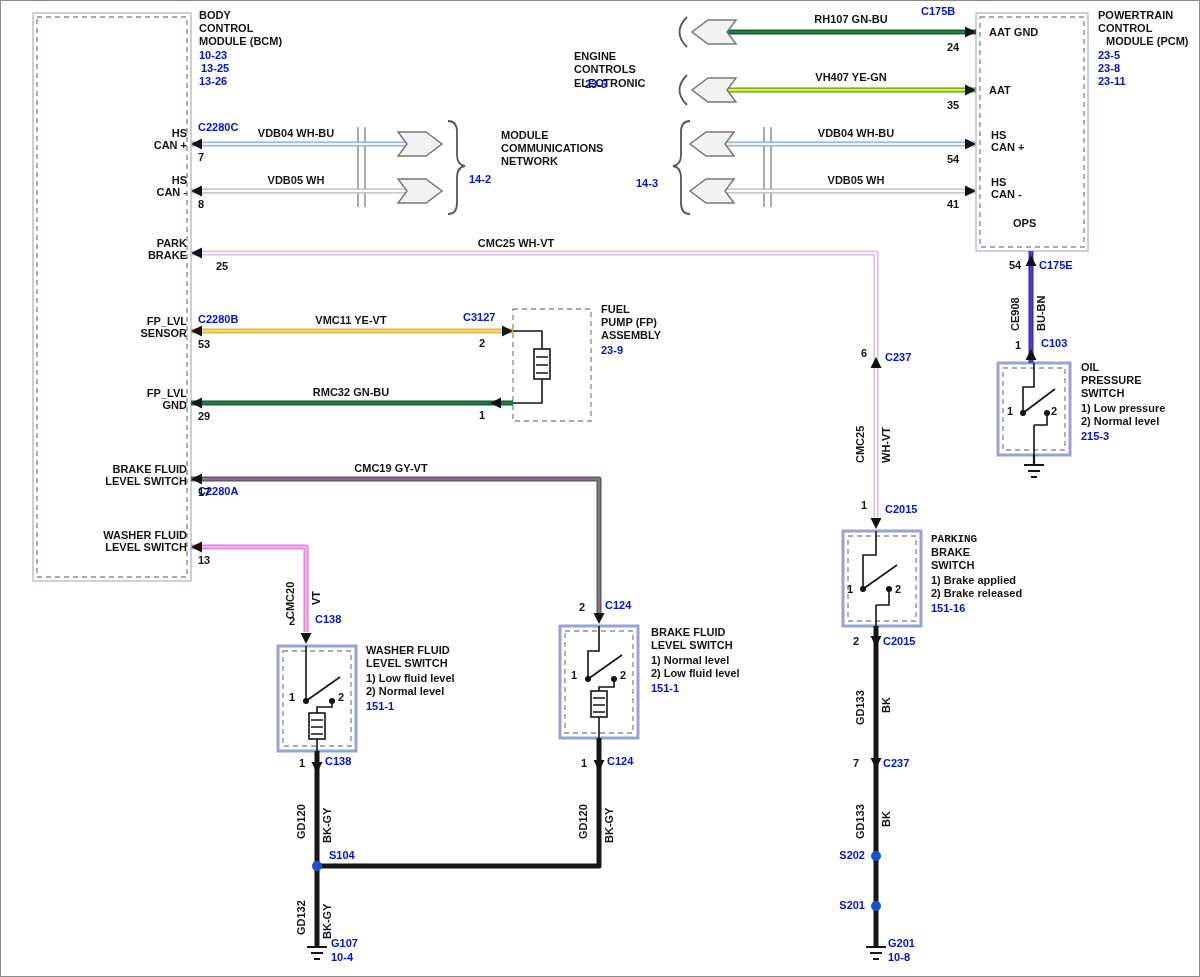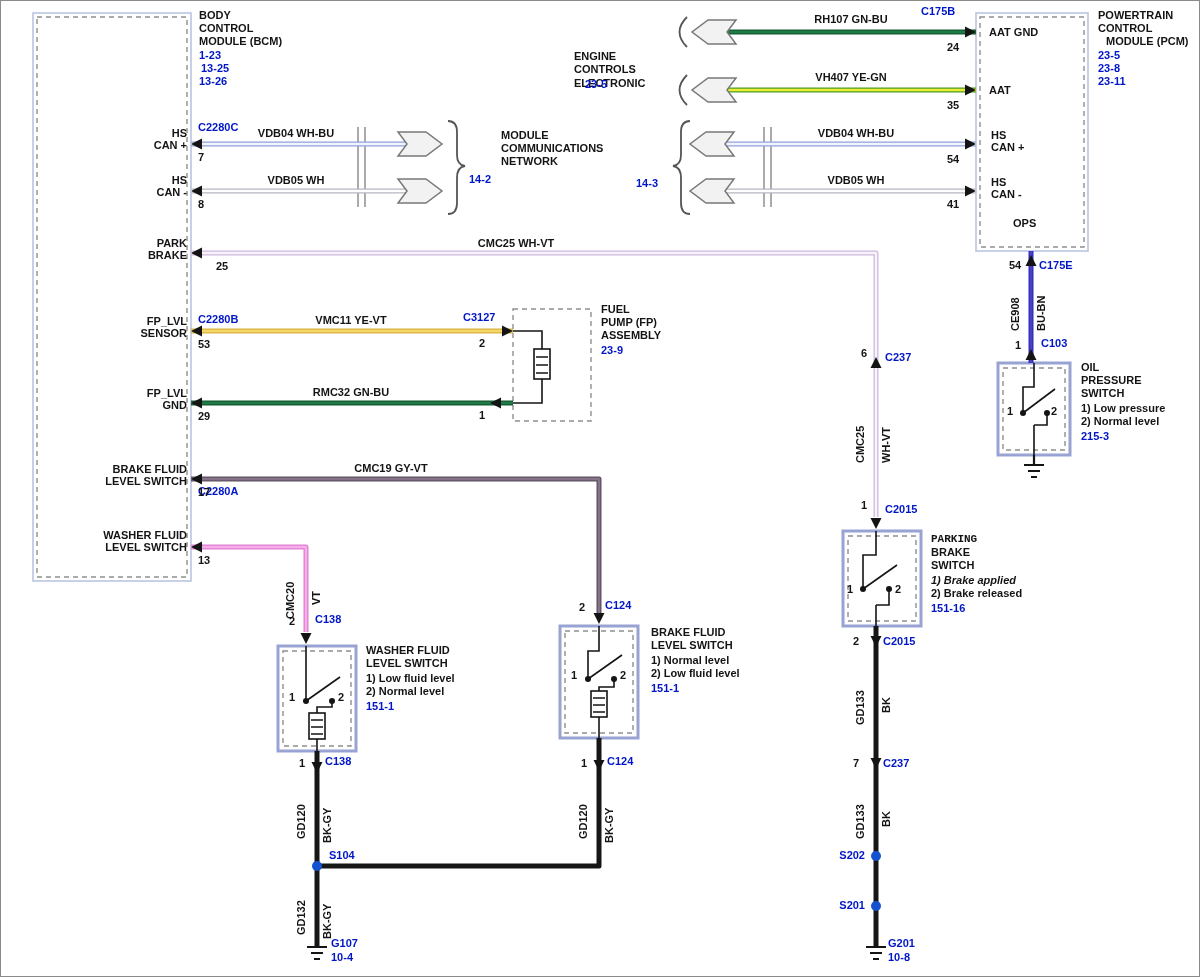--- a/index.html
+++ b/index.html
@@ -226,21 +226,21 @@
 
   <circle class="spl" cx="316" cy="865" r="5"></circle>
   <circle class="spl" cx="875" cy="855" r="5"></circle>
   <circle class="spl" cx="875" cy="905" r="5"></circle>
 </svg>
 
 <div id="labels">
       <div class="lbl" style="left: 198px; top: 8px;">BODY</div>
       <div class="lbl" style="left: 198px; top: 21px;">CONTROL</div>
       <div class="lbl" style="left: 198px; top: 34px;">MODULE (BCM)</div>
-      <div class="lbl b" style="left: 198px; top: 48px;">1-23</div>
+      <div class="lbl b" style="left: 198px; top: 48px;">10-23</div>
       <div class="lbl b" style="left: 200px; top: 61px;">13-25</div>
       <div class="lbl b" style="left: 198px; top: 74px;">13-26</div>
       <div class="lbl ar" style="left: 96px; top: 126px; width: 90px;">HS</div>
       <div class="lbl ar" style="left: 96px; top: 138px; width: 90px;">CAN +</div>
       <div class="lbl ar" style="left: 96px; top: 173px; width: 90px;">HS</div>
       <div class="lbl ar" style="left: 96px; top: 185px; width: 90px;">CAN -</div>
       <div class="lbl ar" style="left: 96px; top: 236px; width: 90px;">PARK</div>
       <div class="lbl ar" style="left: 96px; top: 248px; width: 90px;">BRAKE</div>
       <div class="lbl ar" style="left: 96px; top: 314px; width: 90px;">FP_LVL</div>
       <div class="lbl ar" style="left: 96px; top: 326px; width: 90px;">SENSOR</div>
@@ -310,21 +310,21 @@
       <div class="lbl ac" style="left: 450px; top: 236px; width: 130px;">CMC25  WH-VT</div>
       <div class="lbl" style="left: 860px; top: 346px;">6</div>
       <div class="lbl b" style="left: 884px; top: 350px;">C237</div>
       <div class="lbl rot" style="left: 853px; top: 462px;">CMC25</div>
       <div class="lbl rot" style="left: 879px; top: 462px;">WH-VT</div>
       <div class="lbl" style="left: 860px; top: 498px;">1</div>
       <div class="lbl b" style="left: 884px; top: 502px;">C2015</div>
       <div class="lbl" style="left: 930px; top: 532px; font-family: Liberation Mono, monospace;">PARKING</div>
       <div class="lbl" style="left: 930px; top: 545px;">BRAKE</div>
       <div class="lbl" style="left: 930px; top: 558px;">SWITCH</div>
-      <div class="lbl" style="left: 930px; top: 573px; font-style: italic;">1) Brake applied</div>
+      <div class="lbl" style="left: 930px; top: 573px;">1) Brake applied</div>
       <div class="lbl" style="left: 930px; top: 586px;">2) Brake released</div>
       <div class="lbl b" style="left: 930px; top: 601px;">151-16</div>
       <div class="lbl" style="left: 846px; top: 582px;">1</div>
       <div class="lbl" style="left: 894px; top: 582px;">2</div>
       <div class="lbl" style="left: 852px; top: 634px;">2</div>
       <div class="lbl b" style="left: 882px; top: 634px;">C2015</div>
       <div class="lbl rot" style="left: 853px; top: 724px;">GD133</div>
       <div class="lbl rot" style="left: 879px; top: 712px;">BK</div>
       <div class="lbl" style="left: 852px; top: 756px;">7</div>
       <div class="lbl b" style="left: 882px; top: 756px;">C237</div>

